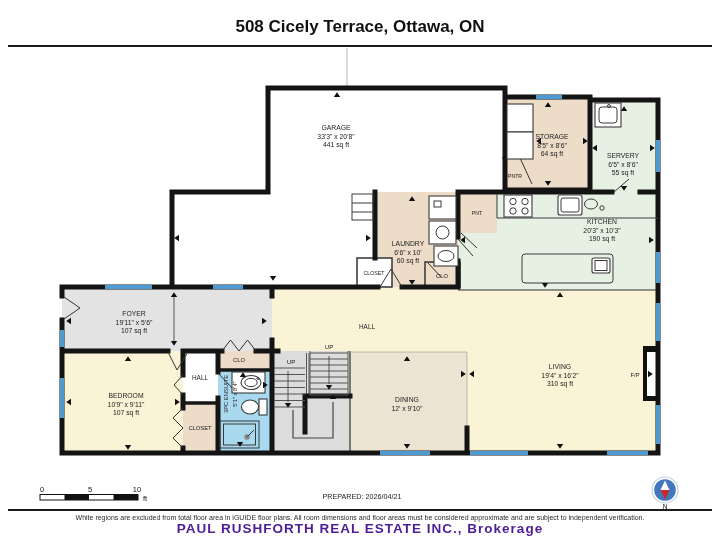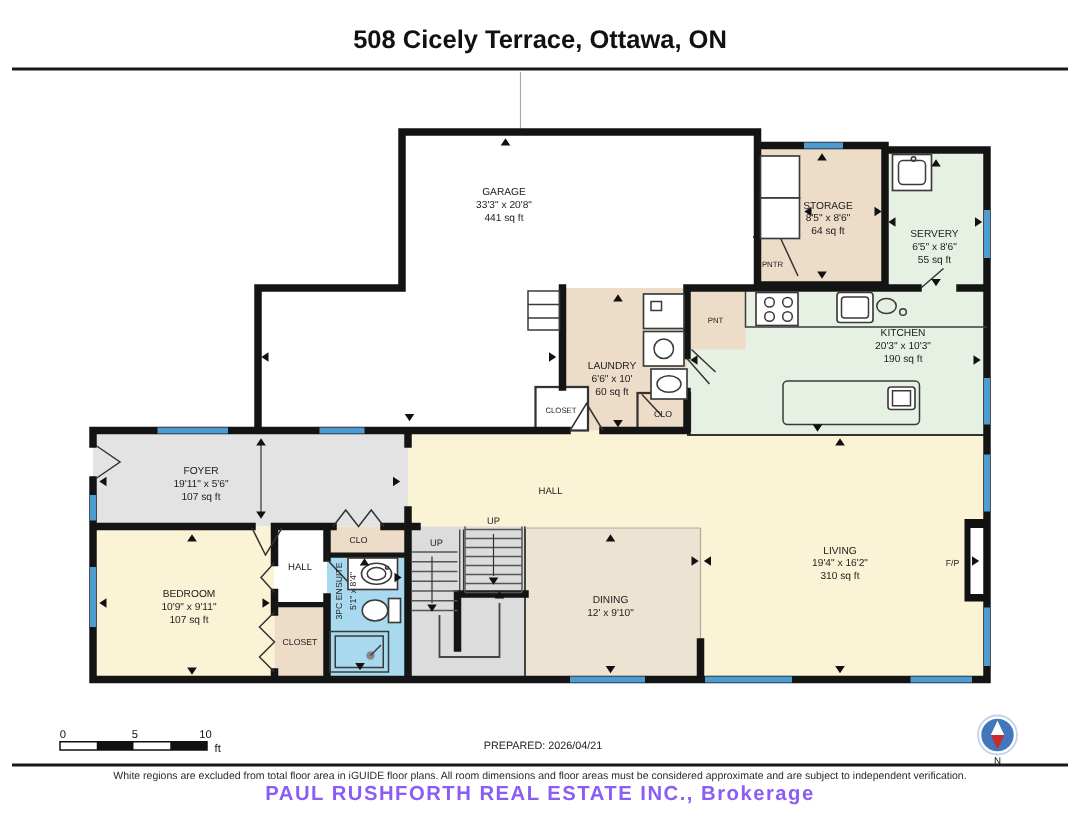--- a/index.html
+++ b/index.html
@@ -8,21 +8,21 @@
   .title{position:absolute;top:17px;left:0;width:720px;text-align:center;
          font-size:17px;font-weight:bold;color:#111;}
   .rule{position:absolute;left:8px;width:704px;height:2px;background:#1a1a1a;}
   .rule-top{top:45px;}
   .rule-bottom{top:509px;}
   .floor-label{position:absolute;top:51px;left:0;width:720px;text-align:center;
                font-size:8.5px;font-weight:bold;color:#222;}
   .disclaimer{position:absolute;top:514px;left:0;width:720px;text-align:center;
               font-size:7px;color:#2a2a2a;}
   .watermark{position:absolute;top:521px;left:0;width:720px;text-align:center;
-             font-size:13.5px;font-weight:bold;color:#8b5cf6;letter-spacing:1px;}
+             font-size:13.5px;font-weight:bold;color:#4c1d95;letter-spacing:1px;}
   svg{position:absolute;top:0;left:0;}
   .wall{fill:none;stroke-width:5;stroke-linecap:square;}
   .wall4{fill:none;stroke:#161616;stroke-width:3.5;stroke-linecap:square;}
   .thin{fill:none;stroke:#333;stroke-width:1.2;}
   .soft{fill:none;stroke:#b3ab99;stroke-width:0.8;}
   .door{fill:none;stroke:#333;stroke-width:1;}
   .win{fill:none;stroke-width:4;}
   .fx{stroke:#3a3a3a;stroke-width:1.1;fill:#fff;}
   .fxn{stroke:#3a3a3a;stroke-width:1;fill:none;}
   .tread{stroke:#555;stroke-width:1;fill:none;}

